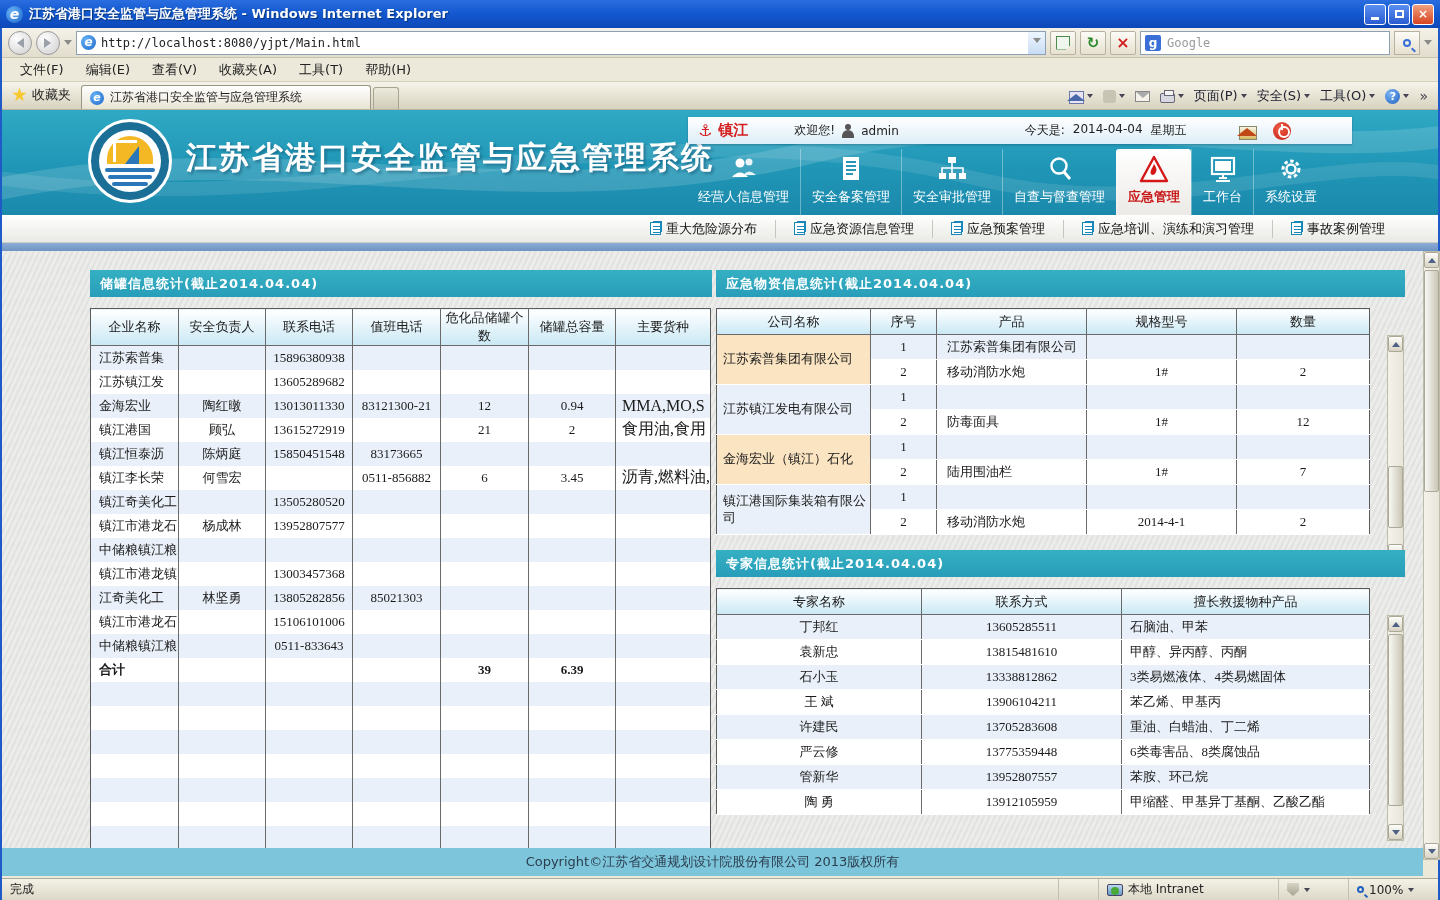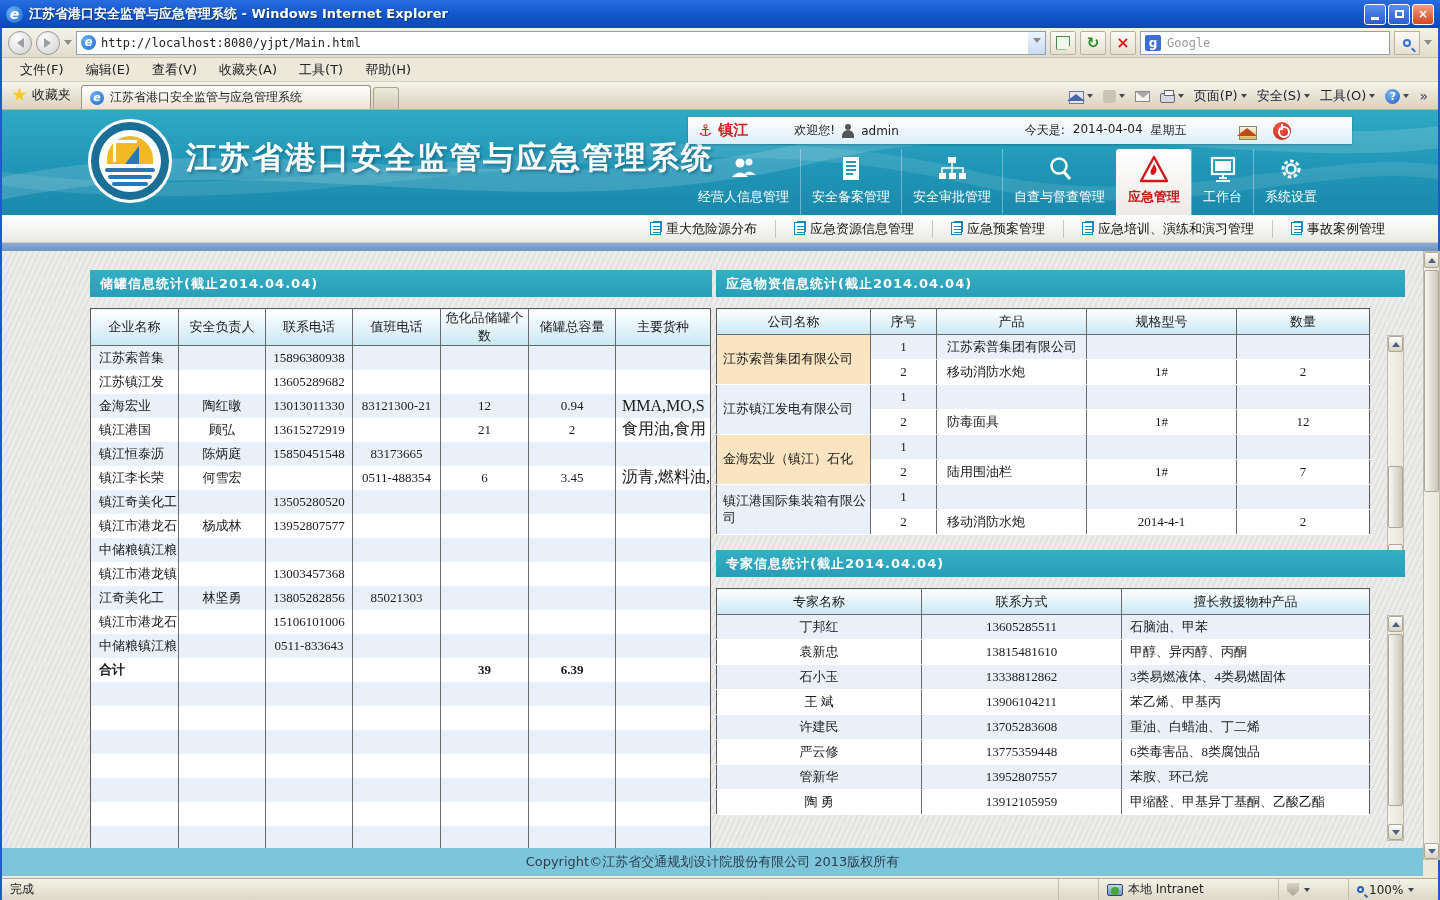--- a/index.html
+++ b/index.html
@@ -492,21 +492,21 @@
               <td>15850451548</td>
               <td>83173665</td>
               <td></td>
               <td></td>
               <td class="c-goods"></td>
             </tr>
             <tr>
               <td class="c-name">镇江李长荣</td>
               <td>何雪宏</td>
               <td></td>
-              <td>0511-488354</td>
+              <td>0511-856882</td>
               <td>6</td>
               <td>3.45</td>
               <td class="c-goods">沥青,燃料油,</td>
             </tr>
             <tr class="alt">
               <td class="c-name">镇江奇美化工</td>
               <td></td>
               <td>13505280520</td>
               <td></td>
               <td></td>

